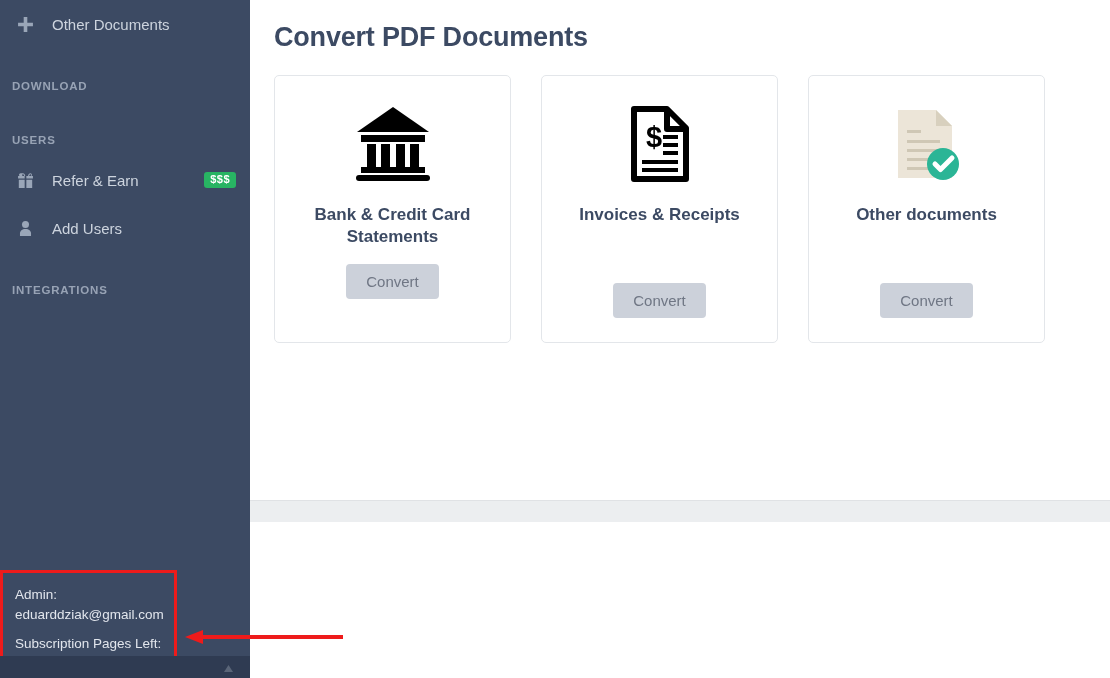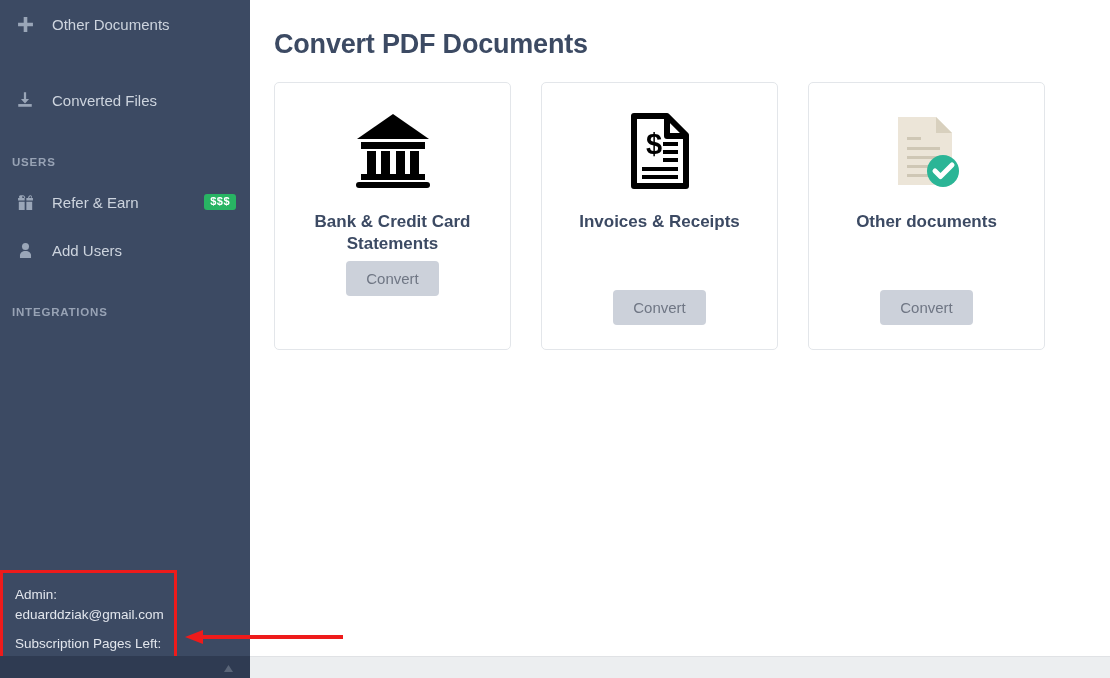--- a/index.html
+++ b/index.html
@@ -83,24 +83,24 @@
     left: 224px; top: 9px;
     width: 9px; height: 7px;
     background: #6a7485;
     clip-path: polygon(50% 0%, 100% 100%, 0% 100%);
     opacity: 0.75;
   }
 
   
   .main {
     flex: 1 1 auto;
-    height: 678px;
+    height: 522px;
     background: #ffffff;
     position: relative;
-    padding: 15px 0 0 24px;
+    padding: 8px 0 0 24px;
   }
   .page-title {
     font-size: 27px;
     font-weight: bold;
     color: #3c4a63;
     letter-spacing: -0.2px;
     padding-top: 14px;
     padding-left: 0;
   }
   .cards {
@@ -123,21 +123,21 @@
     height: 92px;
     display: flex; align-items: center; justify-content: center;
     margin-bottom: 14px;
   }
   .card-title {
     font-size: 17px;
     font-weight: bold;
     color: #3c4a63;
     text-align: center;
     line-height: 1.28;
-    margin-bottom: 6px;
+    margin-bottom: 16px;
   }
   .convert-btn {
     background: #ccd1da;
     border: none;
     border-radius: 4px;
     color: #6f7684;
     font-size: 15px;
     font-family: "Liberation Sans", sans-serif;
     padding: 9px 20px;
     cursor: pointer;
@@ -174,30 +174,22 @@
         <svg width="17" height="17" viewBox="0 0 16 16" fill="currentColor" aria-hidden="true">
           <path d="M6.3 1h3.4v5.3H15v3.4H9.7V15H6.3V9.7H1V6.3h5.3z"></path>
         </svg>
       </span>
       <span class="nav-label">Other Documents</span>
     </div>
 
 
     <div class="spacer-sm"></div>
 
+    <div class="section-head">DOWNLOAD</div>
     <div class="spacer-xs"></div>
-    <div class="nav-item">
-      <span class="nav-icon">
-        <svg width="18" height="18" viewBox="0 0 16 16" fill="currentColor" aria-hidden="true">
-          <path d="M7 1h2v6h2.6L8 11.2 4.4 7H7z"></path>
-          <path d="M2 11.6h12V14H2z"></path>
-        </svg>
-      </span>
-      <span class="nav-label">Converted Files</span>
-    </div>
 
     <div class="spacer-sm"></div>
 
     <div class="section-head">USERS</div>
     <div class="spacer-xs"></div>
     <div class="nav-item">
       <span class="nav-icon">
         <svg width="17" height="17" viewBox="0 0 16 16" fill="currentColor" aria-hidden="true">
           <path d="M3.4 1.2c-.9 0-1.5.7-1.5 1.5 0 .5.2.9.5 1.1H1v2.4h6.2V3.8H5.5c-.4-.1-.7-.5-.7-1 0-.4.3-.7.7-.7.6 0 1 .5 1.3 1.7h1c-.3-1.6-1-2.6-2.2-2.6zm9.2 0c-1.2 0-1.9 1-2.2 2.6h1C11.7 2.6 12.1 2.1 12.7 2.1c.4 0 .7.3.7.7 0 .5-.3.9-.7 1H8.8v2.4H15V3.8h-1.4c.3-.2.5-.6.5-1.1 0-.8-.6-1.5-1.5-1.5z"></path>
           <path d="M1.7 7.2h5.5V15H1.7zM8.8 7.2h5.5V15H8.8z"></path>

